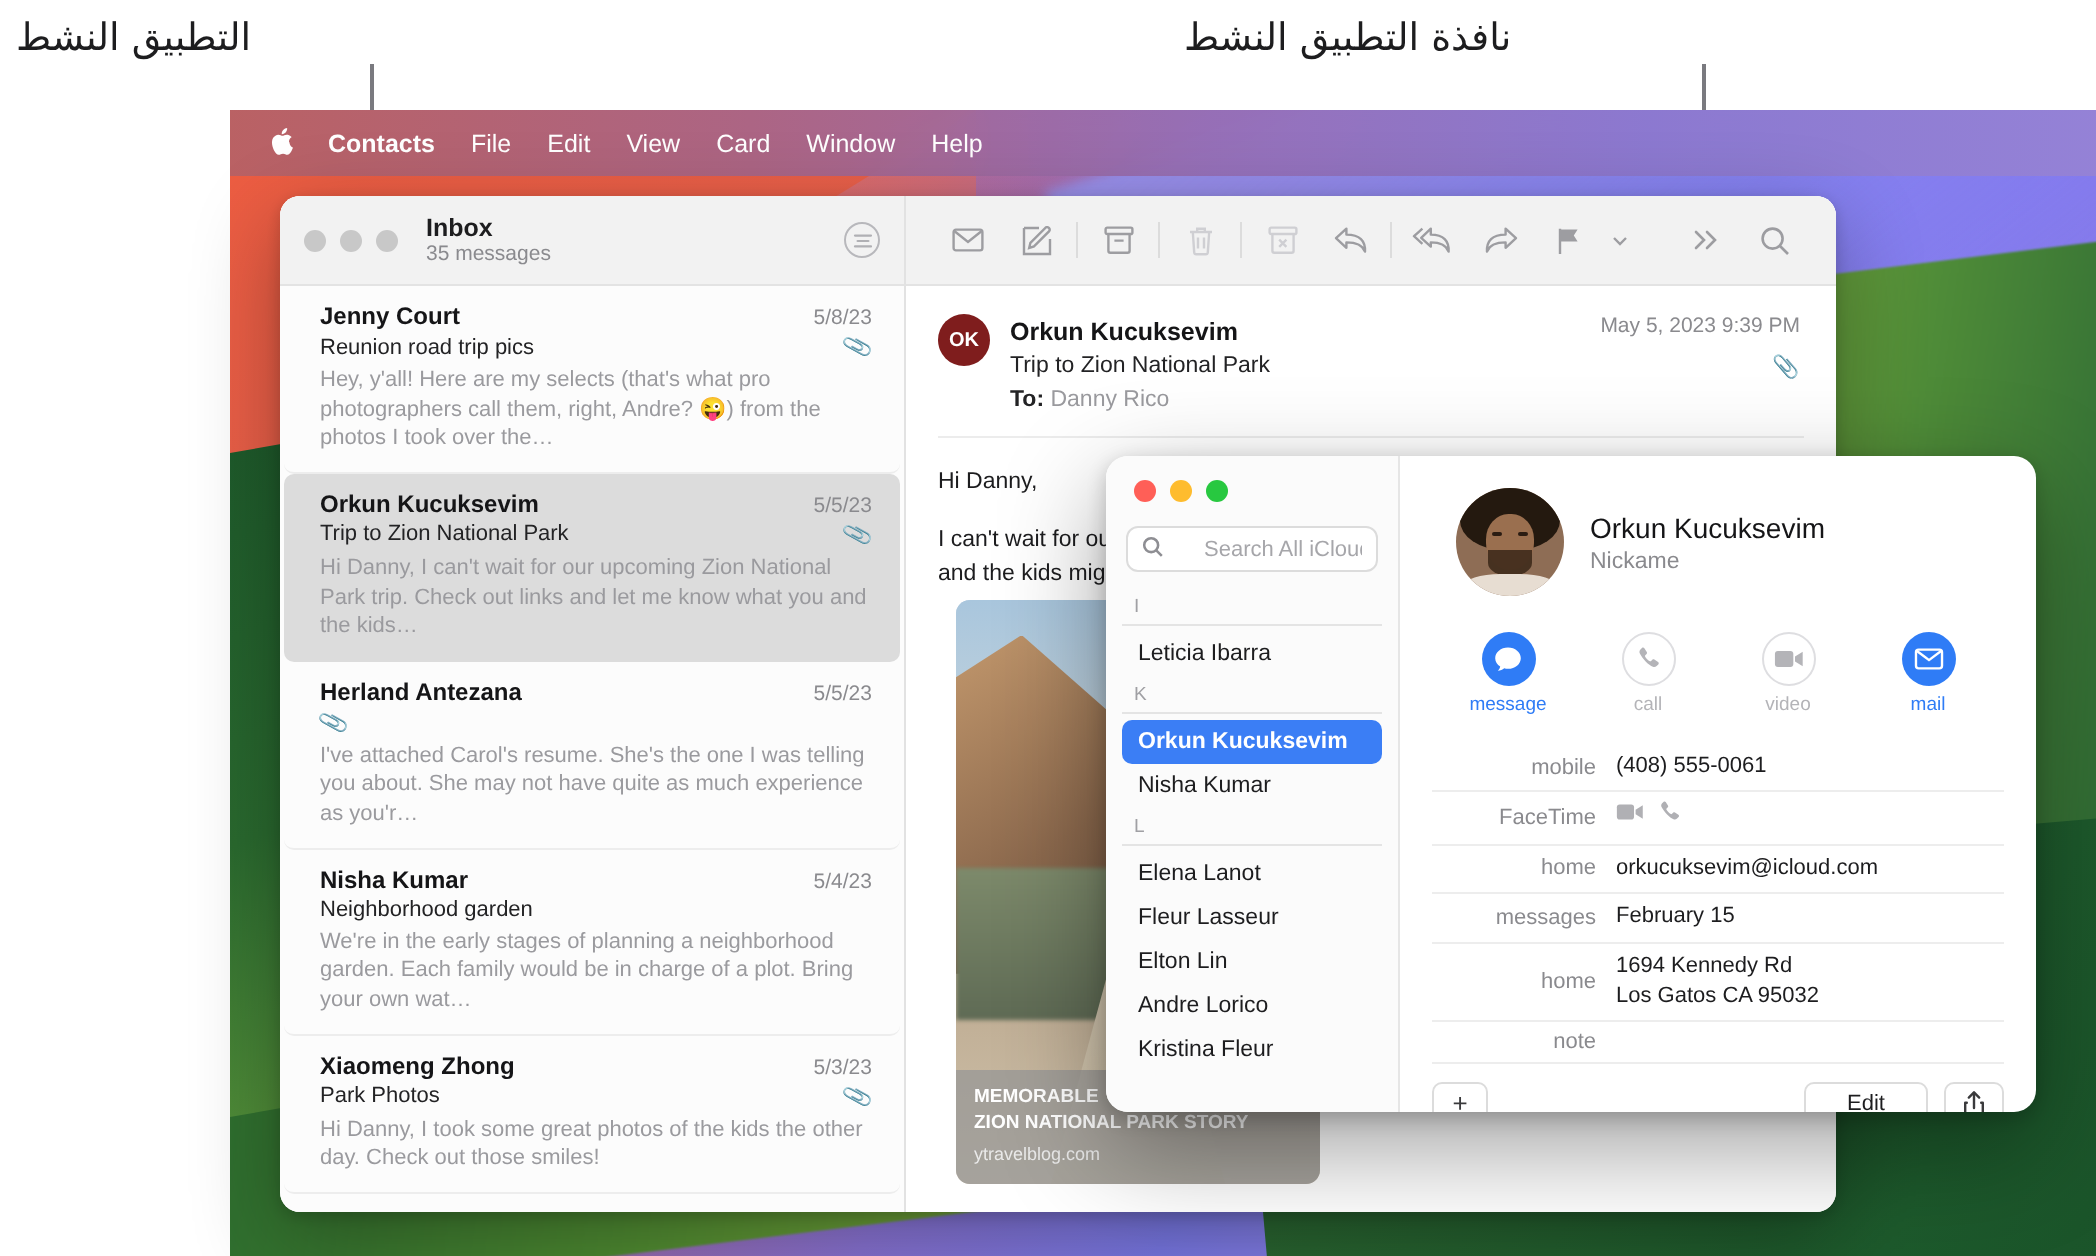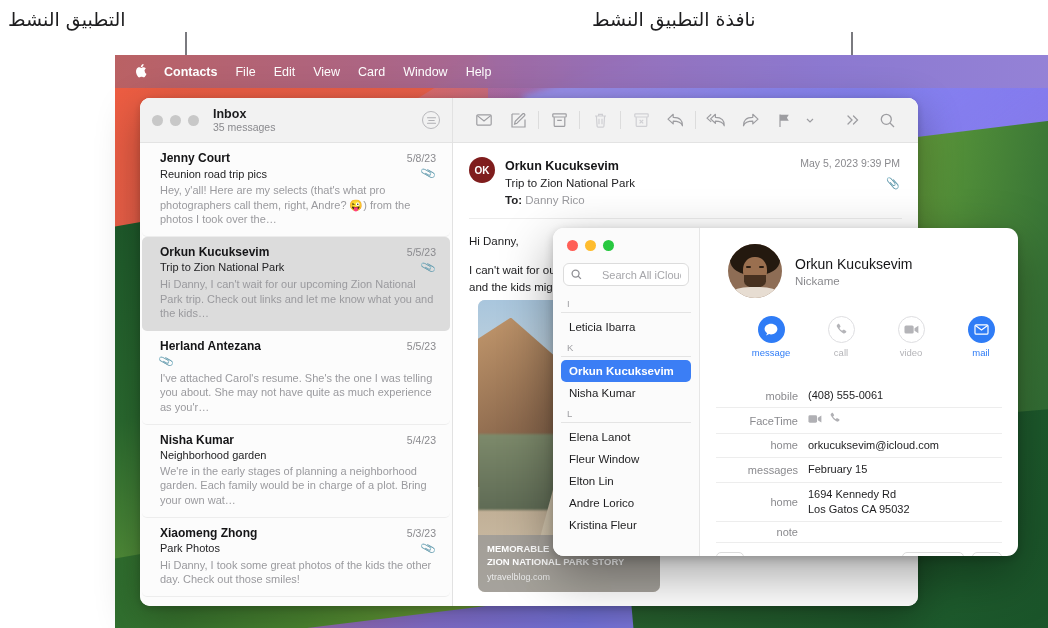--- a/index.html
+++ b/index.html
@@ -328,21 +328,21 @@
     background: #9a6f4f; border-radius: 45% 45% 48% 48%; }
   .cp-eye { position: absolute; top: 40%; width: 5px; height: 2.5px; background: #2a1c12; border-radius: 2px; }
   .cp-eye.l { left: 33%; } .cp-eye.r { right: 33%; }
   .cp-beard { position: absolute; left: 30%; top: 58%; width: 40%; height: 24%;
     background: #3a2718; border-radius: 0 0 50% 50%; opacity: .85; }
   .cp-shirt { position: absolute; left: 8%; bottom: -8%; width: 84%; height: 28%;
     background: #e7ddd2; border-radius: 40% 40% 0 0; }
   .ct-hname { font-size: 14px; color: #151517; }
   .ct-hnick { font-size: 11.5px; color: #8a8a8e; margin-top: 3px; }
 
-  .ct-actions { display: flex; justify-content: flex-end; gap: 28px; margin: 18px 0 26px; }
+  .ct-actions { display: flex; justify-content: center; gap: 28px; margin: 18px 0 14px; }
   .ct-act { text-align: center; width: 42px; }
   .ct-circ {
     width: 27px; height: 27px; border-radius: 50%;
     margin: 0 auto 4px;
     display: flex; align-items: center; justify-content: center;
     color: #fff;
   }
   .ct-circ.on { background: #2f7cf6; }
   .ct-circ.off { background: #fff; border: 1px solid #dedee1; color: #b4b4b8; }
   .ct-alabel { font-size: 9.5px; }
@@ -650,21 +650,21 @@
         <input type="text" placeholder="Search All iCloud" style="">
       </div>
       <div class="ct-list" id="ctlist">
           <div class="ct-sec">I</div>
           <div class="ct-name">Leticia Ibarra</div>
           <div class="ct-sec">K</div>
           <div class="ct-name sel">Orkun Kucuksevim</div>
           <div class="ct-name">Nisha Kumar</div>
           <div class="ct-sec">L</div>
           <div class="ct-name">Elena Lanot</div>
-          <div class="ct-name">Fleur Window</div>
+          <div class="ct-name">Fleur Lasseur</div>
           <div class="ct-name">Elton Lin</div>
           <div class="ct-name">Andre Lorico</div>
           <div class="ct-name">Kristina Fleur</div>
         </div>
     </div>
 
     <div class="ct-main">
       <div class="ct-hero">
         <div class="ct-photo">
           <div class="cp-hair"></div>

